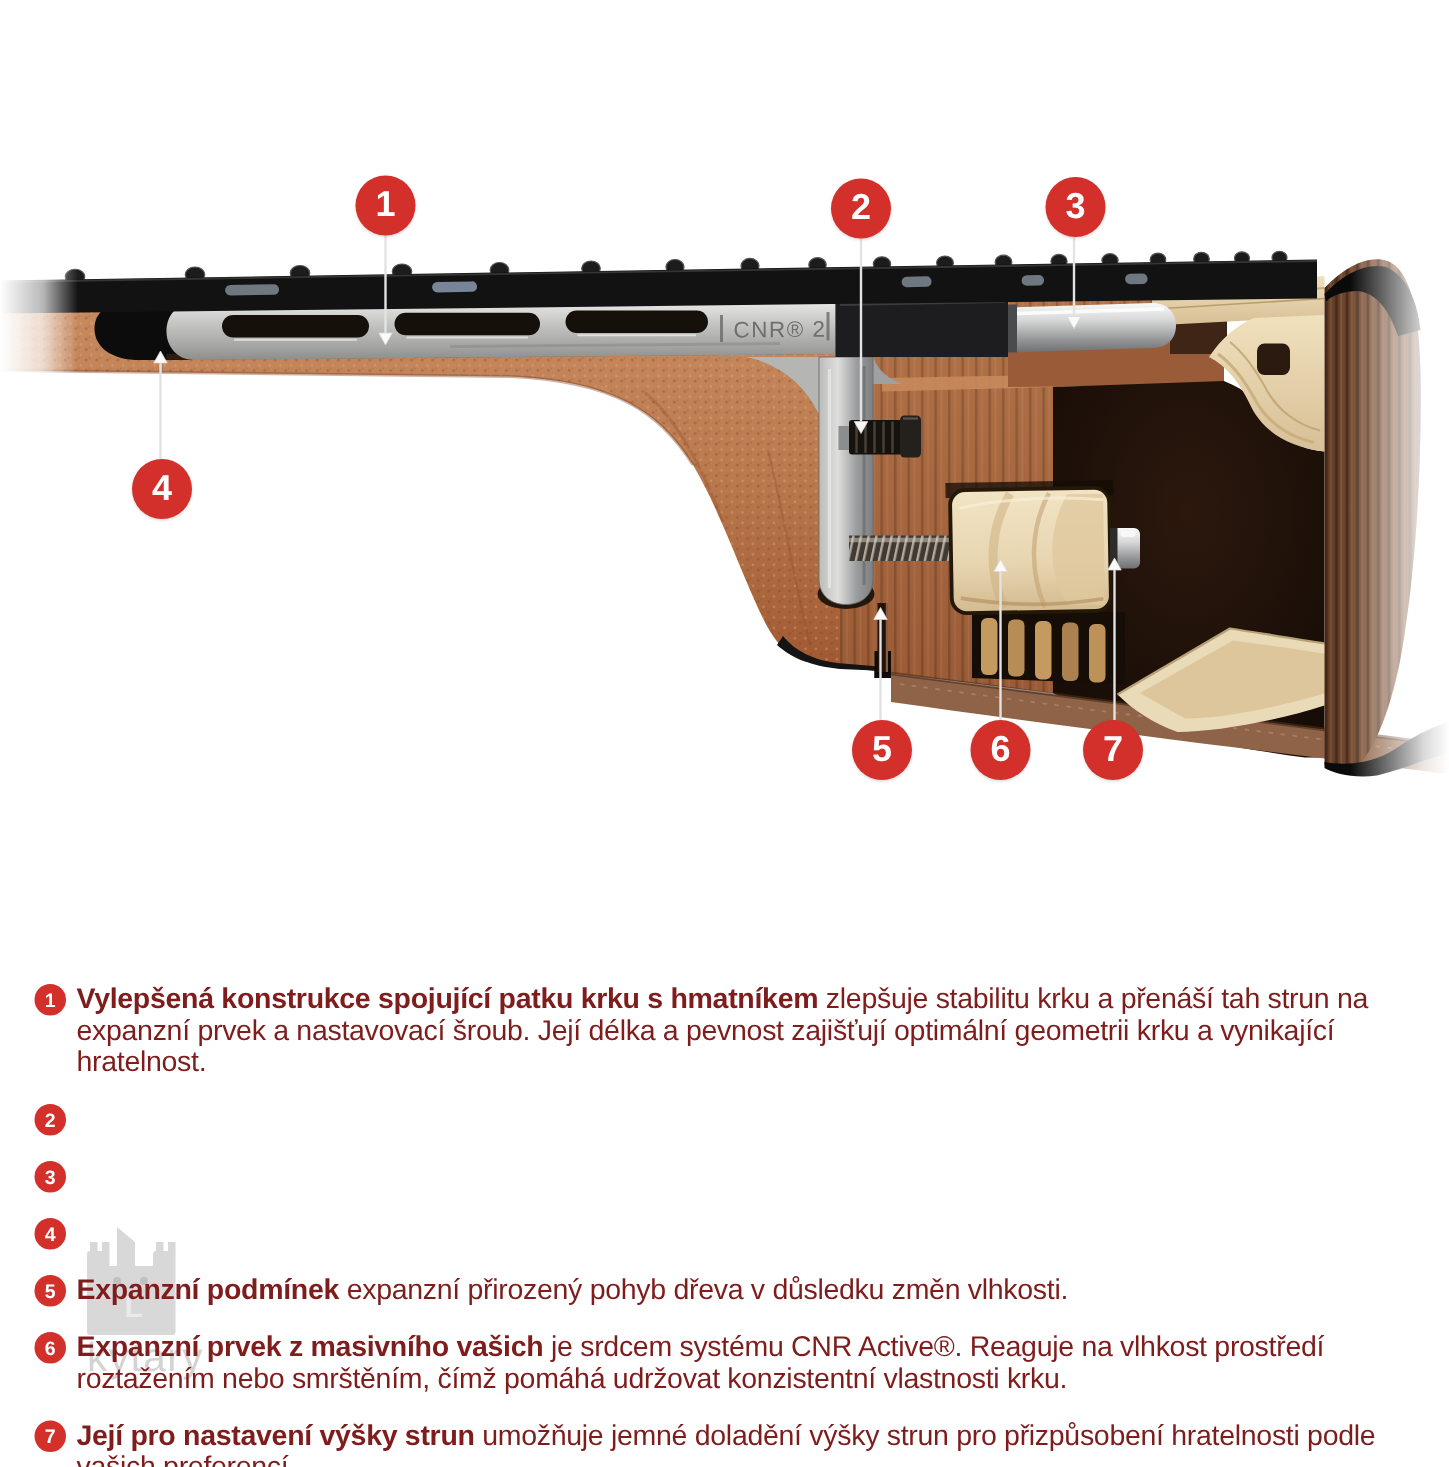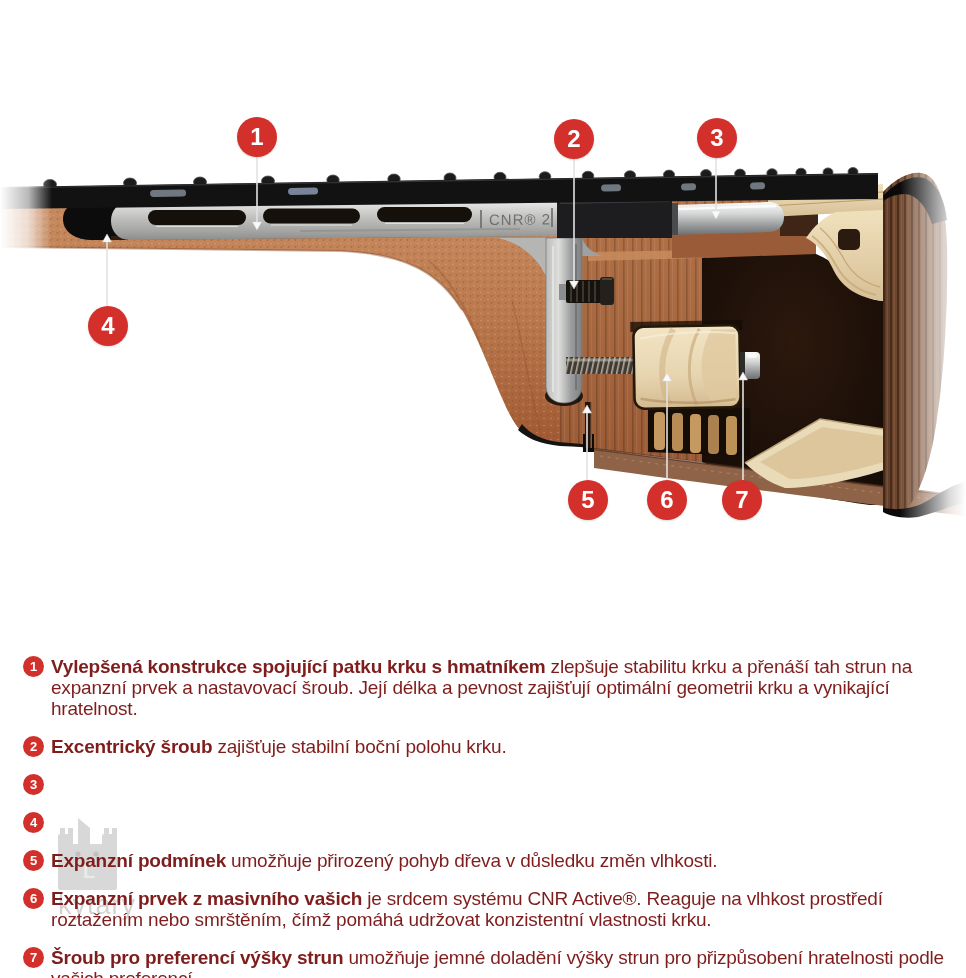--- a/index.html
+++ b/index.html
@@ -349,40 +349,39 @@
   </div>
 
   <div class="legend">
     <div class="legend-item">
       <span class="legend-num">1</span>
       <span class="legend-text"><b>Vylepšená konstrukce spojující patku krku s hmatníkem</b><span> zlepšuje stabilitu krku a přenáší tah strun na expanzní prvek a nastavovací šroub. Její délka a pevnost zajišťují optimální geometrii krku a vynikající hratelnost.</span></span>
     </div>
 
     <div class="legend-item">
       <span class="legend-num">2</span>
-      <span class="legend-text"><b>Excentrický šroub</b><span> zajišťuje stabilní boční polohu krku.</span></span>
     </div>
 
     <div class="legend-item">
       <span class="legend-num">3</span>
     </div>
 
     <div class="legend-item">
       <span class="legend-num">4</span>
     </div>
 
     <div class="legend-item">
       <span class="legend-num">5</span>
-      <span class="legend-text"><b>Expanzní podmínek</b><span> umožňuje přirozený pohyb dřeva v důsledku změn vlhkosti.</span></span>
+      <span class="legend-text"><b>Expanzní podmínek</b><span> expanzní přirozený pohyb dřeva v důsledku změn vlhkosti.</span></span>
     </div>
 
     <div class="legend-item">
       <span class="legend-num">6</span>
       <span class="legend-text"><b>Expanzní prvek z masivního vašich</b><span> je srdcem systému CNR Active®. Reaguje na vlhkost prostředí roztažením nebo smrštěním, čímž pomáhá udržovat konzistentní vlastnosti krku.</span></span>
     </div>
 
     <div class="legend-item">
       <span class="legend-num">7</span>
-      <span class="legend-text"><b>Šroub pro preferencí výšky strun</b><span> umožňuje jemné doladění výšky strun pro přizpůsobení hratelnosti podle vašich preferencí.</span></span>
+      <span class="legend-text"><b>Její pro nastavení výšky strun</b><span> umožňuje jemné doladění výšky strun pro přizpůsobení hratelnosti podle vašich preferencí.</span></span>
     </div>
   </div>
 
 </div>
 
 </body></html>

